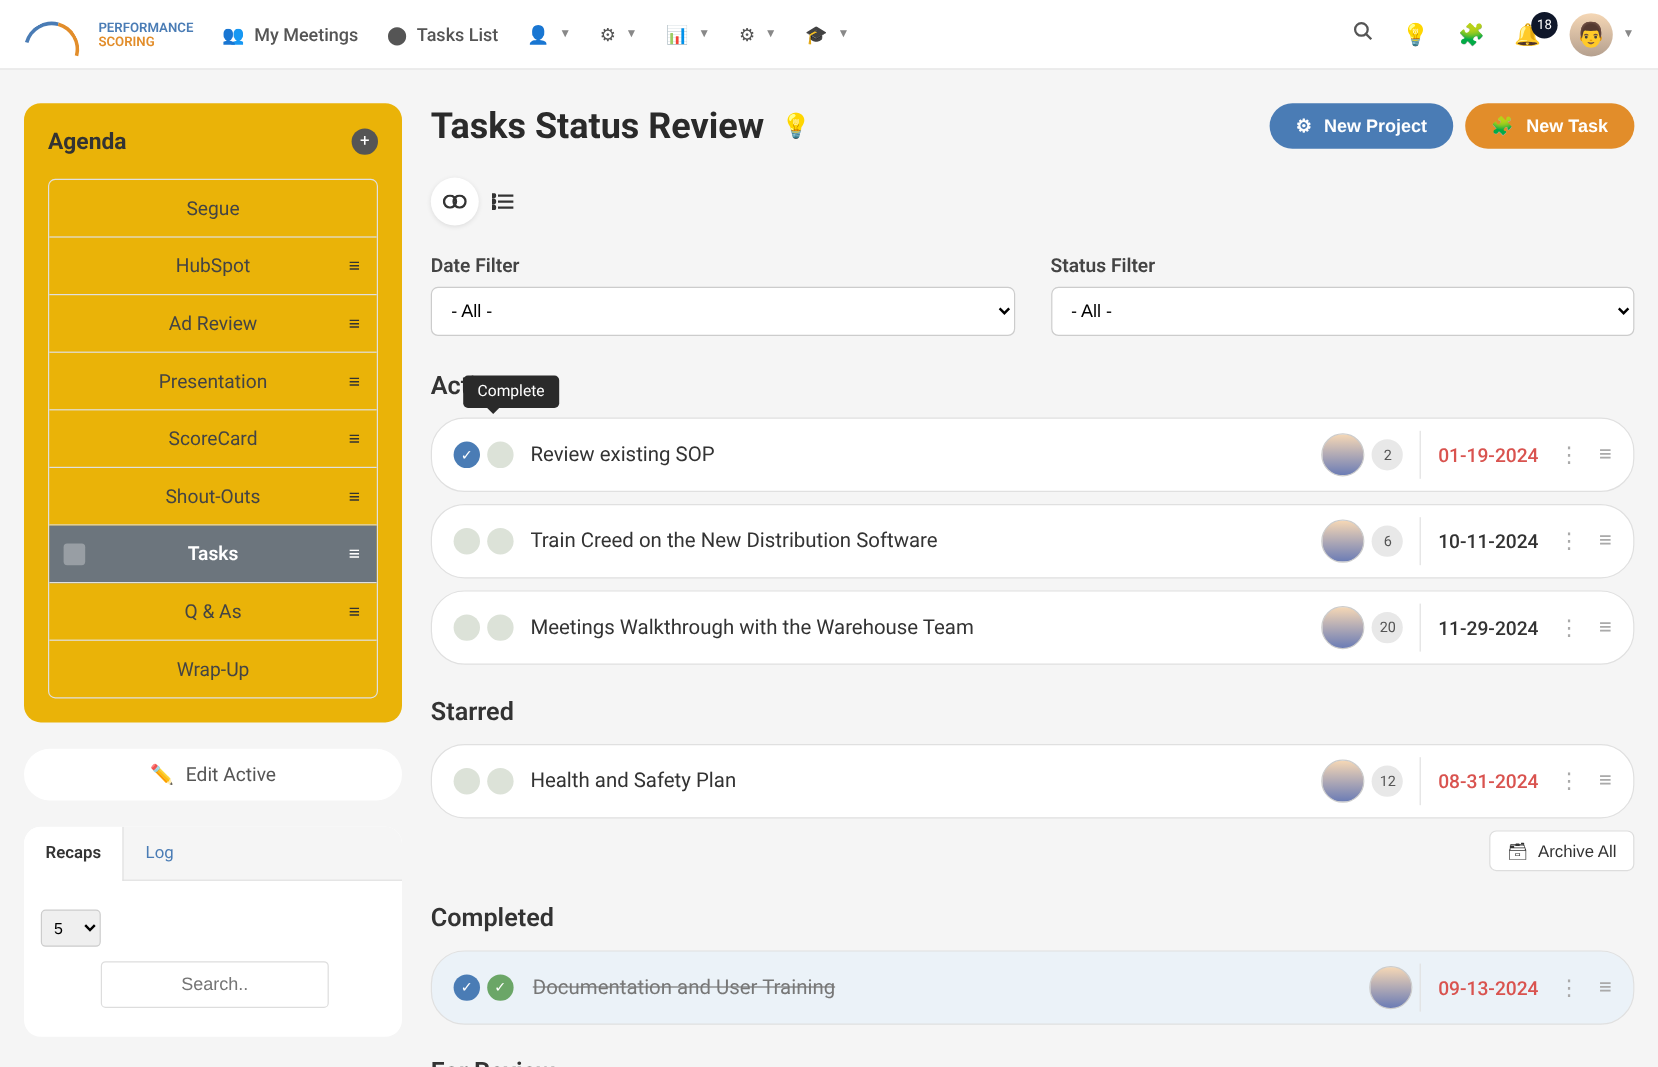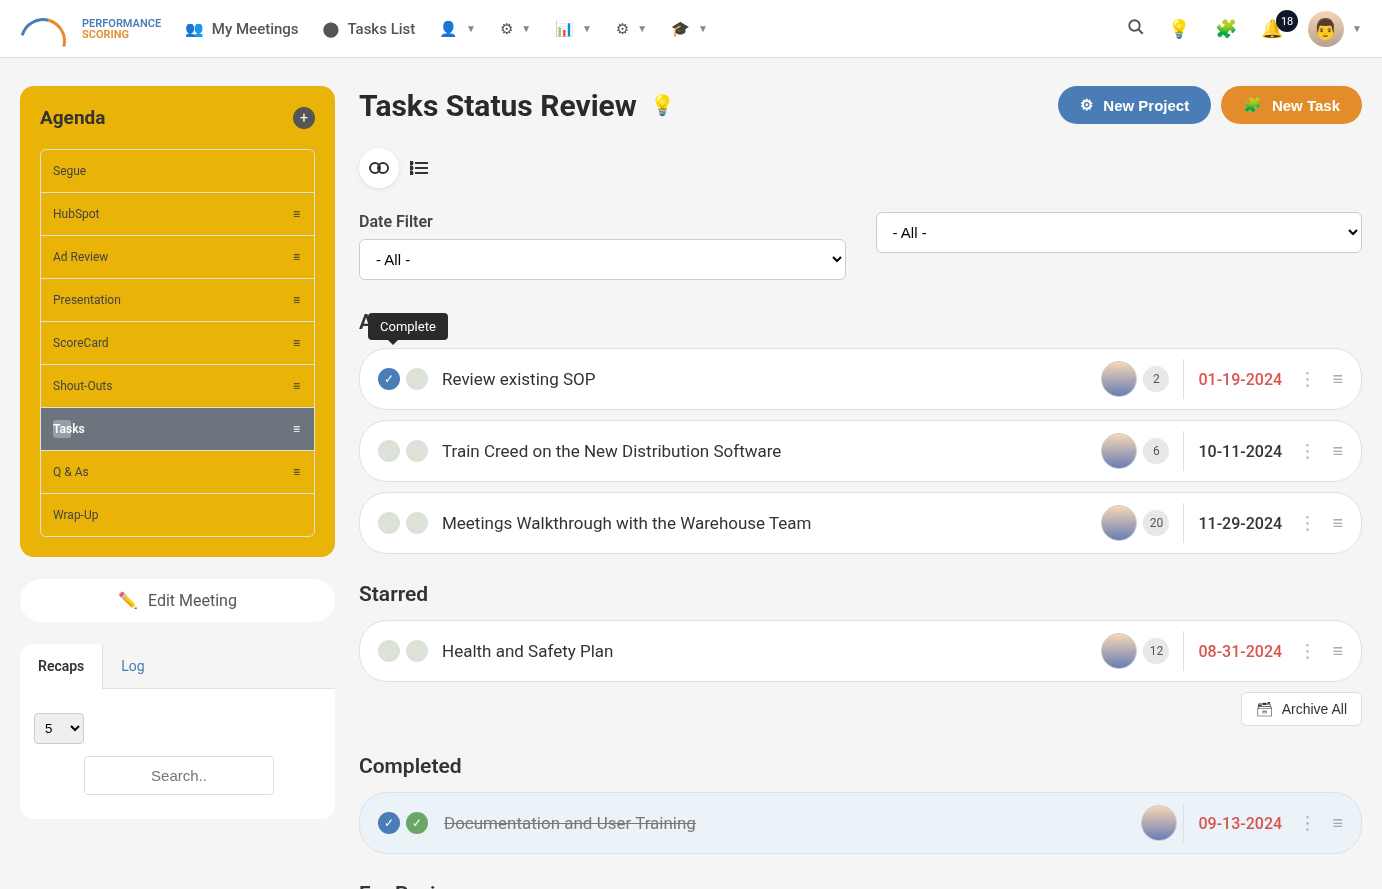--- a/index.html
+++ b/index.html
@@ -23,21 +23,21 @@
     .main-container { display: flex; padding: 28px 20px; gap: 24px; }
     .sidebar { width: 315px; display: flex; flex-direction: column; gap: 22px; }
     .content { flex: 1; }
     
     
     .card { background: #eab308; border-radius: 14px; padding: 20px; }
     .agenda-header { display: flex; justify-content: space-between; align-items: center; margin-bottom: 20px; }
     .agenda-title { font-size: 19px; font-weight: 700; }
     .add-btn { width: 22px; height: 22px; border-radius: 50%; background: #555; color: #fff; display: flex; align-items: center; justify-content: center; font-size: 14px; cursor: pointer; }
     .agenda-list { border: 1px solid #e0e0e0; border-radius: 6px; overflow: hidden; }
-    .agenda-item { padding: 14px 12px; border-bottom: 1px solid #e0e0e0; cursor: pointer; color: #444; font-size: 12px; position: relative; }
+    .agenda-item { padding: 14px 12px; border-bottom: 1px solid #e0e0e0; text-align: center; cursor: pointer; color: #444; font-size: 16px; position: relative; }
     .agenda-item:last-child { border-bottom: none; }
     .agenda-item.active { background: #6c757d; color: #fff; font-weight: 600; }
     .agenda-item .drag { position: absolute; right: 14px; top: 50%; transform: translateY(-50%); color: #333; }
     .agenda-item.active .drag { color: #fff; }
     .agenda-item.active::before { content: ''; position: absolute; left: 12px; top: 50%; transform: translateY(-50%); width: 18px; height: 18px; background: #fff; border-radius: 3px; opacity: 0.3; }
     
     
     .edit-meeting-btn { background: #fff; border-radius: 24px; padding: 12px; text-align: center; cursor: pointer; color: #555; display: flex; align-items: center; justify-content: center; gap: 10px; font-size: 16px; }
     
     
@@ -85,21 +85,21 @@
     .task-title.completed { text-decoration: line-through; color: #777; margin-left: 16px; }
     .task-avatar { width: 36px; height: 36px; border-radius: 50%; background: linear-gradient(180deg, #f5d7b5, #6b7cb5); border: 1px solid #ccc; margin-right: 6px; }
     .task-count { width: 26px; height: 26px; border-radius: 50%; background: #e8e8e8; color: #555; display: flex; align-items: center; justify-content: center; font-size: 12px; margin-right: 14px; }
     .task-divider { width: 1px; height: 40px; background: #e0e0e0; margin-right: 14px; }
     .task-date { width: 100px; font-size: 16px; font-weight: 500; }
     .task-date.overdue { color: #d9534f; }
     .task-date.normal { color: #333; }
     .task-actions { display: flex; gap: 16px; margin-left: auto; color: #aaa; }
     .task-menu { cursor: pointer; font-size: 18px; }
     
-    .tooltip { position: absolute; top: -36px; left: 8px; background: #2a2a2a; color: #fff; padding: 6px 12px; border-radius: 4px; font-size: 13px; }
+    .tooltip { position: absolute; top: -36px; left: 26px; background: #2a2a2a; color: #fff; padding: 6px 12px; border-radius: 4px; font-size: 13px; }
     .tooltip::after { content: ''; position: absolute; bottom: -5px; left: 20px; width: 0; height: 0; border-left: 5px solid transparent; border-right: 5px solid transparent; border-top: 5px solid #2a2a2a; }
     
     .archive-all { display: flex; justify-content: flex-end; margin-top: 10px; margin-bottom: 18px; }
     .archive-btn { background: #fff; border: 1px solid #ddd; border-radius: 6px; padding: 8px 14px; font-size: 14px; cursor: pointer; display: flex; align-items: center; gap: 8px; color: #333; }
     
     .section { margin-bottom: 28px; }
 
     .logo-arc { width: 46px; height: 22px; position: relative; }
     .arc-path { width: 46px; height: 46px; border: 3px solid transparent; border-top-color: #4a7cb5; border-right-color: #e28d2a; border-radius: 50%; transform: rotate(-30deg); position: absolute; top: 0; }
   </style>
@@ -181,21 +181,21 @@
         <div class="agenda-item"><span>ScoreCard</span><span class="drag">≡</span></div>
         <div class="agenda-item"><span>Shout-Outs</span><span class="drag">≡</span></div>
         <div class="agenda-item active"><span>Tasks</span><span class="drag">≡</span></div>
         <div class="agenda-item"><span>Q &amp; As</span><span class="drag">≡</span></div>
         <div class="agenda-item"><span>Wrap-Up</span></div>
       </div>
     </div>
 
     <div class="edit-meeting-btn">
       <span>✏️</span>
-      <span>Edit Meeting</span>
+      <span>Edit Active</span>
     </div>
 
     <div class="tabs-card">
       <div class="tabs">
         <div class="tab active"><span>Recaps</span></div>
         <div class="tab inactive"><span>Log</span></div>
       </div>
       <div class="tabs-content">
         <div class="page-size-row" style="margin-bottom:12px;">
           <select class="page-size">
@@ -245,20 +245,21 @@
     </div>
 
     <div class="filters">
       <div class="filter-group">
         <div class="filter-label">Date Filter</div>
         <select class="filter-select">
           <option>- All -</option>
         </select>
       </div>
       <div class="filter-group">
+        <div class="filter-label">Status Filter</div>
         <select class="filter-select">
           <option>- All -</option>
         </select>
       </div>
     </div>
 
     <div class="section">
       <div class="section-title">Active</div>
 
       <div class="task-row">

